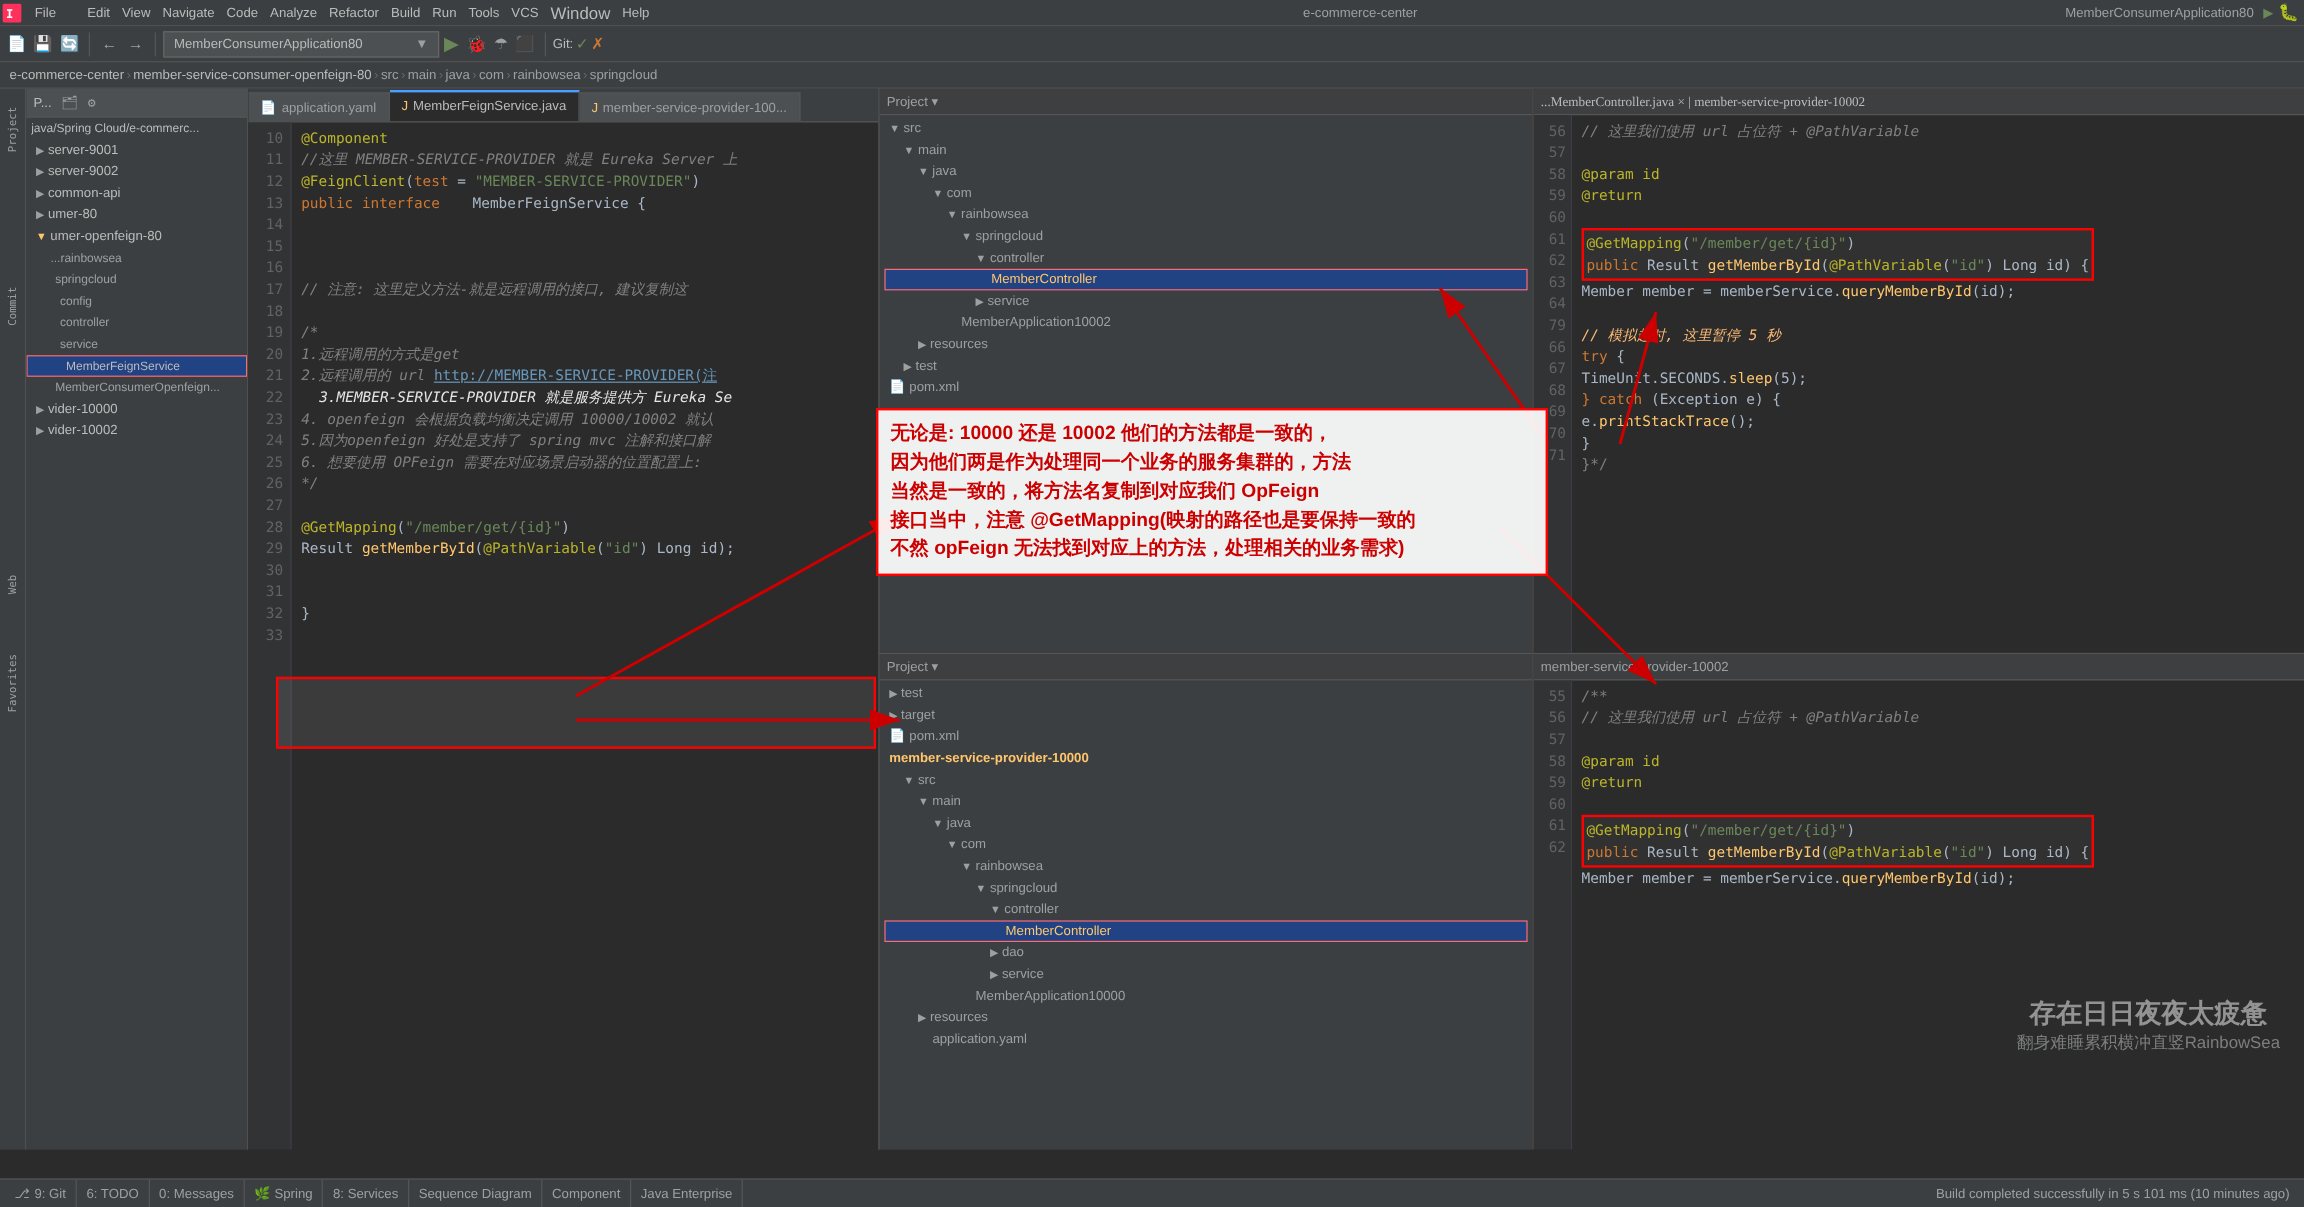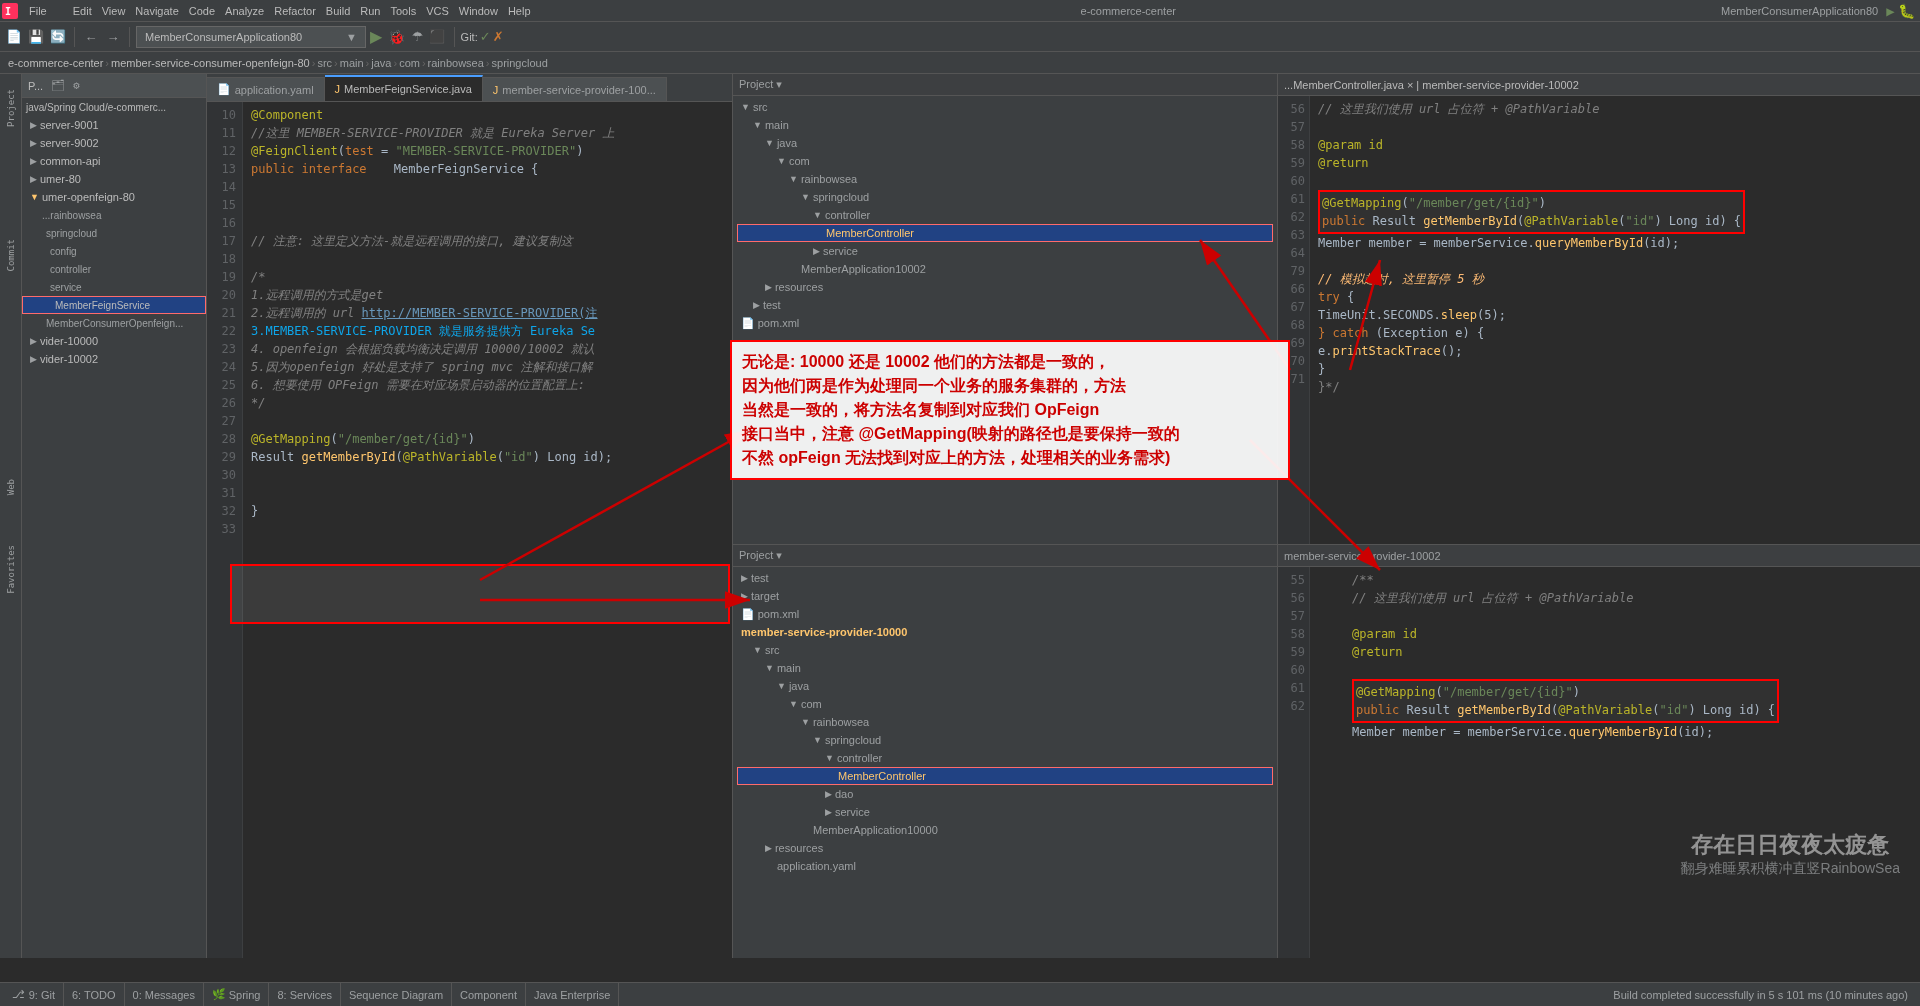--- a/index.html
+++ b/index.html
@@ -24,21 +24,21 @@
     <span style="color:#bbbbbb;font-size:11px;padding:0 5px;font-family:Arial,sans-serif;cursor:pointer;margin-left:16px;">Edit</span>
     <span style="color:#bbbbbb;font-size:11px;padding:0 5px;font-family:Arial,sans-serif;cursor:pointer;">View</span>
     <span style="color:#bbbbbb;font-size:11px;padding:0 5px;font-family:Arial,sans-serif;cursor:pointer;">Navigate</span>
     <span style="color:#bbbbbb;font-size:11px;padding:0 5px;font-family:Arial,sans-serif;cursor:pointer;">Code</span>
     <span style="color:#bbbbbb;font-size:11px;padding:0 5px;font-family:Arial,sans-serif;cursor:pointer;">Analyze</span>
     <span style="color:#bbbbbb;font-size:11px;padding:0 5px;font-family:Arial,sans-serif;cursor:pointer;">Refactor</span>
     <span style="color:#bbbbbb;font-size:11px;padding:0 5px;font-family:Arial,sans-serif;cursor:pointer;">Build</span>
     <span style="color:#bbbbbb;font-size:11px;padding:0 5px;font-family:Arial,sans-serif;cursor:pointer;">Run</span>
     <span style="color:#bbbbbb;font-size:11px;padding:0 5px;font-family:Arial,sans-serif;cursor:pointer;">Tools</span>
     <span style="color:#bbbbbb;font-size:11px;padding:0 5px;font-family:Arial,sans-serif;cursor:pointer;">VCS</span>
-    <span style="color:#bbbbbb;font-size:11px;padding:0 5px;font-family:Arial,sans-serif;cursor:pointer;">Window</span>
+    <span style="color:#bbbbbb;font-size:14px;padding:0 5px;font-family:Arial,sans-serif;cursor:pointer;">Window</span>
     <span style="color:#bbbbbb;font-size:11px;padding:0 5px;font-family:Arial,sans-serif;cursor:pointer;">Help</span>
     <span style="flex:1;text-align:center;color:#9da0a2;font-size:11px;font-family:Arial,sans-serif;">e-commerce-center</span>
     <span style="color:#9da0a2;font-size:11px;font-family:Arial,sans-serif;margin-right:8px;">MemberConsumerApplication80</span>
     <span style="color:#6a8759;margin-right:4px;font-size:14px;">▶</span>
     <span style="color:#cc7832;margin-right:4px;font-size:14px;">🐛</span>
   </div>
 
   <div style="position:absolute;top:22px;left:0;width:1920px;height:30px;background:#3c3f41;display:flex;align-items:center;padding:0 4px;border-bottom:1px solid #555;gap:2px;z-index:10;">
     <button style="width:20px;height:20px;background:transparent;border:none;color:#9da0a2;cursor:pointer;font-size:13px;">📄</button>
     <button style="width:20px;height:20px;background:transparent;border:none;color:#9da0a2;cursor:pointer;font-size:13px;">💾</button>
@@ -171,21 +171,21 @@
         <div style="height:18px;white-space:nowrap;"><span style="color:#bbb529;">@FeignClient</span><span style="color:#a9b7c6;">(</span><span style="color:#cc7832;">test</span><span style="color:#a9b7c6;"> = </span><span style="color:#6a8759;">"MEMBER-SERVICE-PROVIDER"</span><span style="color:#a9b7c6;">)</span></div>
         <div style="height:18px;white-space:nowrap;"><span style="color:#cc7832;">public interface </span><span style="color:#a9b7c6;margin-left:20px;">MemberFeignService {</span></div>
         <div style="height:18px;white-space:nowrap;"></div>
         <div style="height:18px;white-space:nowrap;"></div>
         <div style="height:18px;white-space:nowrap;"></div>
         <div style="height:18px;white-space:nowrap;"><span style="color:#808080;font-style:italic;">    // 注意: 这里定义方法-就是远程调用的接口, 建议复制这</span></div>
         <div style="height:18px;white-space:nowrap;"></div>
         <div style="height:18px;white-space:nowrap;"><span style="color:#808080;font-style:italic;">    /*</span></div>
         <div style="height:18px;white-space:nowrap;"><span style="color:#808080;font-style:italic;">    1.远程调用的方式是get</span></div>
         <div style="height:18px;white-space:nowrap;"><span style="color:#808080;font-style:italic;">    2.远程调用的 url </span><span style="color:#6897bb;text-decoration:underline;">http://MEMBER-SERVICE-PROVIDER(注</span></div>
-        <div style="height:18px;white-space:nowrap;"><span style="color:#0ea5e9;">    3.MEMBER-SERVICE-PROVIDER 就是服务提供方 Eureka Se</span></div>
+        <div style="height:18px;white-space:nowrap;"><span style="color:#e5e5e5;font-style:italic;margin-left:15px;">    3.MEMBER-SERVICE-PROVIDER 就是服务提供方 Eureka Se</span></div>
         <div style="height:18px;white-space:nowrap;"><span style="color:#808080;font-style:italic;">    4. openfeign 会根据负载均衡决定调用 10000/10002 就认</span></div>
         <div style="height:18px;white-space:nowrap;"><span style="color:#808080;font-style:italic;">    5.因为openfeign 好处是支持了 spring mvc 注解和接口解</span></div>
         <div style="height:18px;white-space:nowrap;"><span style="color:#808080;font-style:italic;">    6. 想要使用 OPFeign 需要在对应场景启动器的位置配置上:</span></div>
         <div style="height:18px;white-space:nowrap;"><span style="color:#808080;font-style:italic;">    */</span></div>
         <div style="height:18px;white-space:nowrap;"></div>
         <div style="height:18px;white-space:nowrap;"><span style="color:#bbb529;">    @GetMapping</span><span style="color:#a9b7c6;">(</span><span style="color:#6a8759;">"/member/get/{id}"</span><span style="color:#a9b7c6;">)</span></div>
         <div style="height:18px;white-space:nowrap;"><span style="color:#a9b7c6;">    Result </span><span style="color:#ffc66d;">getMemberById</span><span style="color:#a9b7c6;">(</span><span style="color:#bbb529;">@PathVariable</span><span style="color:#a9b7c6;">(</span><span style="color:#6a8759;">"id"</span><span style="color:#a9b7c6;">) Long id);</span></div>
         <div style="height:18px;white-space:nowrap;"></div>
         <div style="height:18px;white-space:nowrap;"></div>
         <div style="height:18px;white-space:nowrap;"><span style="color:#a9b7c6;">  }</span></div>
@@ -211,21 +211,21 @@
       <div style="height:18px;display:flex;align-items:center;color:#9da0a2;padding-left:76px;"><span style="margin-right:3px;font-size:9px;">▶</span>service</div>
       <div style="height:18px;display:flex;align-items:center;color:#9da0a2;padding-left:64px;">MemberApplication10002</div>
       <div style="height:18px;display:flex;align-items:center;color:#9da0a2;padding-left:28px;"><span style="margin-right:3px;font-size:9px;">▶</span>resources</div>
       <div style="height:18px;display:flex;align-items:center;color:#9da0a2;padding-left:16px;"><span style="margin-right:3px;font-size:9px;">▶</span>test</div>
       <div style="height:18px;display:flex;align-items:center;color:#9da0a2;padding-left:4px;">📄 pom.xml</div>
     </div>
   </div>
 
   <div style="position:absolute;top:74px;left:1277px;width:643px;height:470px;background:#2b2b2b;border-left:1px solid #555;">
     <div style="height:22px;background:#3d3f41;border-bottom:1px solid #555;display:flex;align-items:center;padding:0 6px;">
-      <span style="font-size:11px;color:#bbbbbb;font-family:Liberation Sans, sans-serif;">...MemberController.java × | member-service-provider-10002</span>
+      <span style="font-size:11px;color:#bbbbbb;font-family:Liberation Serif, serif;">...MemberController.java × | member-service-provider-10002</span>
     </div>
     <div style="display:flex;height:calc(100% - 22px);overflow:hidden;">
       <div style="width:32px;background:#313335;color:#606366;font-size:12px;padding-top:4px;text-align:right;border-right:1px solid #3d3f41;user-select:none;line-height:18px;padding-right:4px;">
         <div>56</div>
           <div>57</div>
           <div>58</div>
           <div>59</div>
           <div>60</div>
         <div>61</div>
           <div>62</div>
@@ -284,21 +284,21 @@
       <div style="height:18px;display:flex;align-items:center;color:#9da0a2;padding-left:76px;">MemberApplication10000</div>
       <div style="height:18px;display:flex;align-items:center;color:#9da0a2;padding-left:28px;"><span style="margin-right:3px;font-size:9px;">▶</span>resources</div>
       <div style="height:18px;display:flex;align-items:center;color:#9da0a2;padding-left:40px;">application.yaml</div>
     </div>
   </div>
 
   <div style="position:absolute;top:544px;left:1277px;width:643px;height:414px;background:#2b2b2b;border-left:1px solid #555;border-top:1px solid #555;">
     <div style="height:22px;background:#3d3f41;border-bottom:1px solid #555;display:flex;align-items:center;padding:0 6px;">
       <span style="font-size:11px;color:#9da0a2;font-family:Arial,sans-serif;">member-service-provider-10002</span>
     </div>
-    <div style="display:flex;height:calc(100% - 22px);overflow:hidden;gap:34px;">
+    <div style="display:flex;height:calc(100% - 22px);overflow:hidden;">
       <div style="width:32px;background:#313335;color:#606366;font-size:12px;padding-top:4px;text-align:right;border-right:1px solid #3d3f41;user-select:none;line-height:18px;padding-right:4px;">
         <div>55</div>
           <div>56</div>
           <div>57</div>
           <div>58</div>
           <div>59</div>
           <div>60</div>
           <div>61</div>
           <div>62</div>
       </div>

